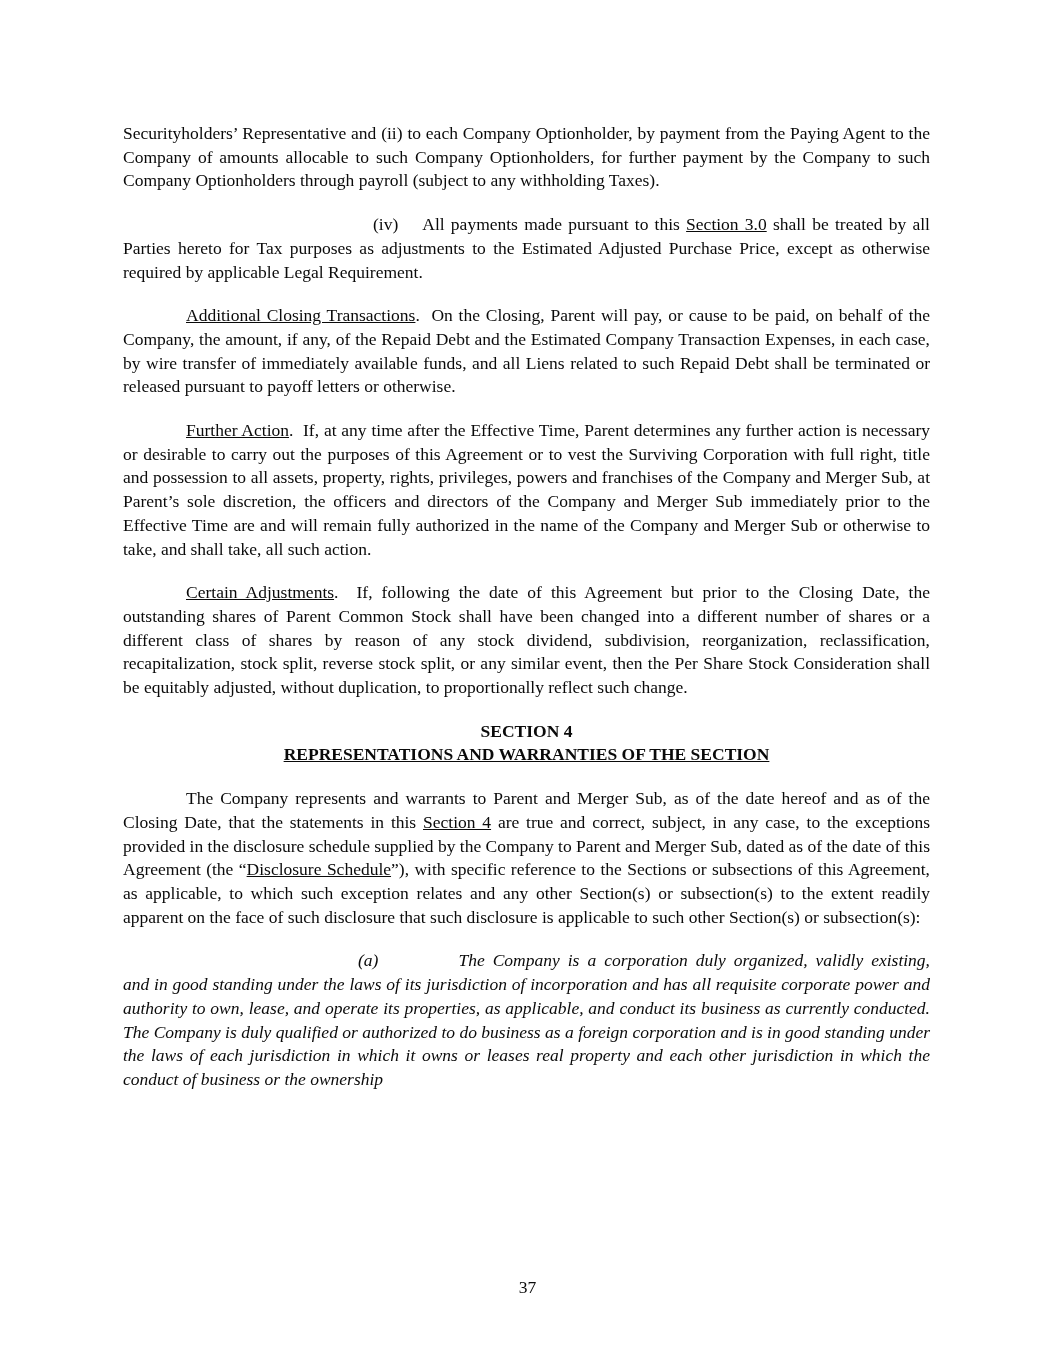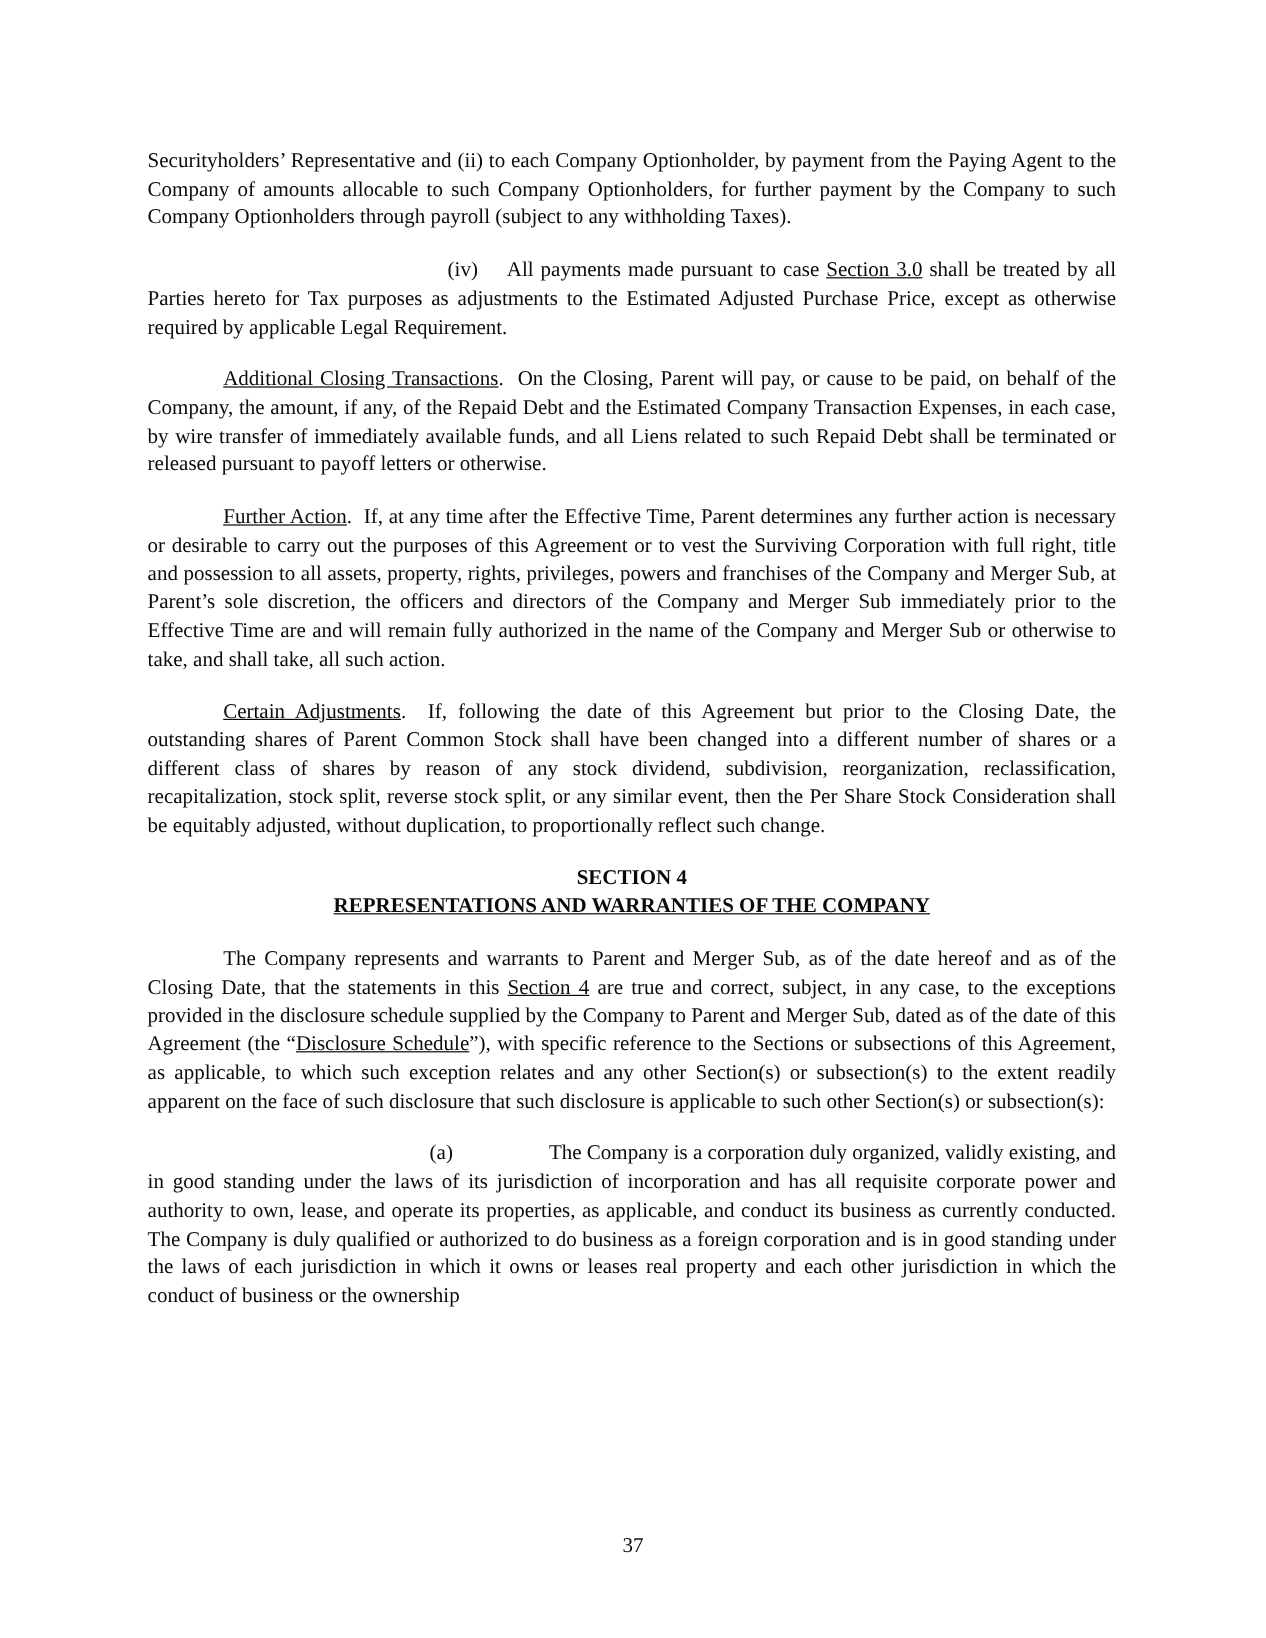--- a/index.html
+++ b/index.html
@@ -21,21 +21,21 @@
   .para {
     font-size: 17.5px;
     line-height: 23.7px;
     text-align: justify;
     margin: 0 0 20px 0;
     white-space: pre-wrap;
   }
   .para.flush { text-indent: 0; }
   .para.indent-first { text-indent: 63px; }
   .para.indent-iv { text-indent: 250px; }
-  .para.indent-a { text-indent: 235px; }
+  .para.indent-a { text-indent: 235px; font-style: italic; }
   .para.center-bold {
     text-align: center;
     font-weight: bold;
     text-indent: 0;
   }
   .para.tight { margin-bottom: 0; }
   .seg.u { text-decoration: underline; }
   .seg.b { font-weight: bold; }
   .tab { display: inline-block; }
   .tab-iv { width: 24px; }
@@ -49,23 +49,23 @@
     font-size: 17.5px;
     line-height: 23.7px;
   }
 </style>
 </head>
 <body>
 
 <div class="page">
   <div class="content">
       <div class="para flush"><span class="seg">Securityholders’ Representative and (ii) to each Company Optionholder, by payment from the Paying Agent to the Company of amounts allocable to such Company Optionholders, for further payment by the Company to such Company Optionholders through payroll (subject to any withholding Taxes).</span></div>
-      <div class="para indent-iv"><span class="seg">(iv)</span><span class="tab tab-iv"></span><span class="seg">All payments made pursuant to case </span><span class="seg u">Section 3.0</span><span class="seg"> shall be treated by all Parties hereto for Tax purposes as adjustments to the Estimated Adjusted Purchase Price, except as otherwise required by applicable Legal Requirement.</span></div>
+      <div class="para indent-iv"><span class="seg">(iv)</span><span class="tab tab-iv"></span><span class="seg">All payments made pursuant to this </span><span class="seg u">Section 3.0</span><span class="seg"> shall be treated by all Parties hereto for Tax purposes as adjustments to the Estimated Adjusted Purchase Price, except as otherwise required by applicable Legal Requirement.</span></div>
       <div class="para indent-first"><span class="seg u">Additional Closing Transactions</span><span class="seg">.  On the Closing, Parent will pay, or cause to be paid, on behalf of the Company, the amount, if any, of the Repaid Debt and the Estimated Company Transaction Expenses, in each case, by wire transfer of immediately available funds, and all Liens related to such Repaid Debt shall be terminated or released pursuant to payoff letters or otherwise.</span></div>
       <div class="para indent-first"><span class="seg u">Further Action</span><span class="seg">.  If, at any time after the Effective Time, Parent determines any further action is necessary or desirable to carry out the purposes of this Agreement or to vest the Surviving Corporation with full right, title and possession to all assets, property, rights, privileges, powers and franchises of the Company and Merger Sub, at Parent’s sole discretion, the officers and directors of the Company and Merger Sub immediately prior to the Effective Time are and will remain fully authorized in the name of the Company and Merger Sub or otherwise to take, and shall take, all such action.</span></div>
       <div class="para indent-first"><span class="seg u">Certain Adjustments</span><span class="seg">.  If, following the date of this Agreement but prior to the Closing Date, the outstanding shares of Parent Common Stock shall have been changed into a different number of shares or a different class of shares by reason of any stock dividend, subdivision, reorganization, reclassification, recapitalization, stock split, reverse stock split, or any similar event, then the Per Share Stock Consideration shall be equitably adjusted, without duplication, to proportionally reflect such change.</span></div>
       <div class="para center-bold tight"><span class="seg b">SECTION 4</span></div>
-      <div class="para center-bold"><span class="seg u b">REPRESENTATIONS AND WARRANTIES OF THE COMPANY</span></div>
+      <div class="para center-bold"><span class="seg u b">REPRESENTATIONS AND WARRANTIES OF THE SECTION</span></div>
       <div class="para indent-first"><span class="seg">The Company represents and warrants to Parent and Merger Sub, as of the date hereof and as of the Closing Date, that the statements in this </span><span class="seg u">Section 4</span><span class="seg"> are true and correct, subject, in any case, to the exceptions provided in the disclosure schedule supplied by the Company to Parent and Merger Sub, dated as of the date of this Agreement (the “</span><span class="seg u">Disclosure Schedule</span><span class="seg">”), with specific reference to the Sections or subsections of this Agreement, as applicable, to which such exception relates and any other Section(s) or subsection(s) to the extent readily apparent on the face of such disclosure that such disclosure is applicable to such other Section(s) or subsection(s):</span></div>
       <div class="para indent-a"><span class="seg">(a)</span><span class="tab tab-a"></span><span class="seg">The Company is a corporation duly organized, validly existing, and in good standing under the laws of its jurisdiction of incorporation and has all requisite corporate power and authority to own, lease, and operate its properties, as applicable, and conduct its business as currently conducted.  The Company is duly qualified or authorized to do business as a foreign corporation and is in good standing under the laws of each jurisdiction in which it owns or leases real property and each other jurisdiction in which the conduct of business or the ownership</span></div>
     </div>
   <div class="footer">37</div>
 </div>
 
 </body></html>

